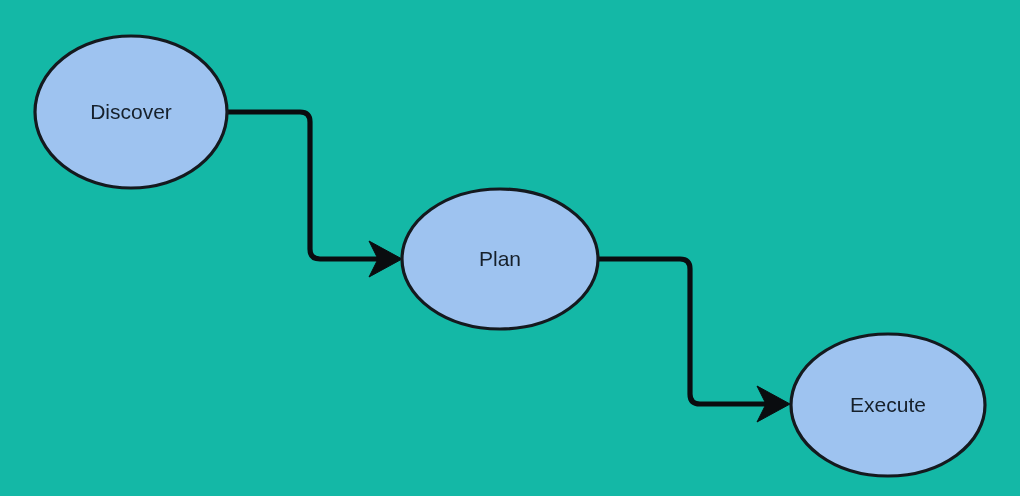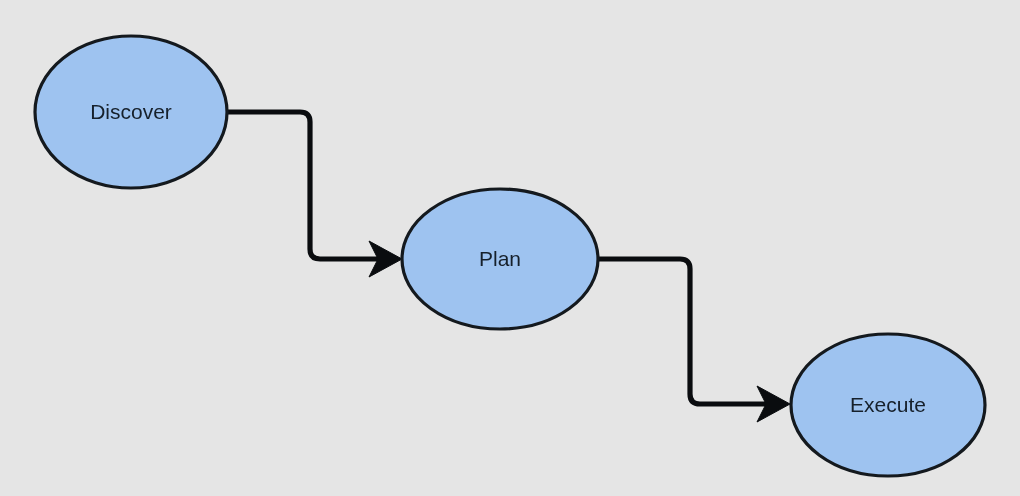--- a/index.html
+++ b/index.html
@@ -7,21 +7,21 @@
     padding: 0;
     background: #ffffff;
   }
   body {
     font-family: "Liberation Sans", sans-serif;
   }
   #diagram-canvas {
     position: relative;
     width: 1020px;
     height: 496px;
-    background: #e5e5e5;
+    background: #14b8a6;
     overflow: hidden;
   }
   #flow-svg {
     position: absolute;
     top: 0;
     left: 0;
     width: 1020px;
     height: 496px;
     display: block;
   }

